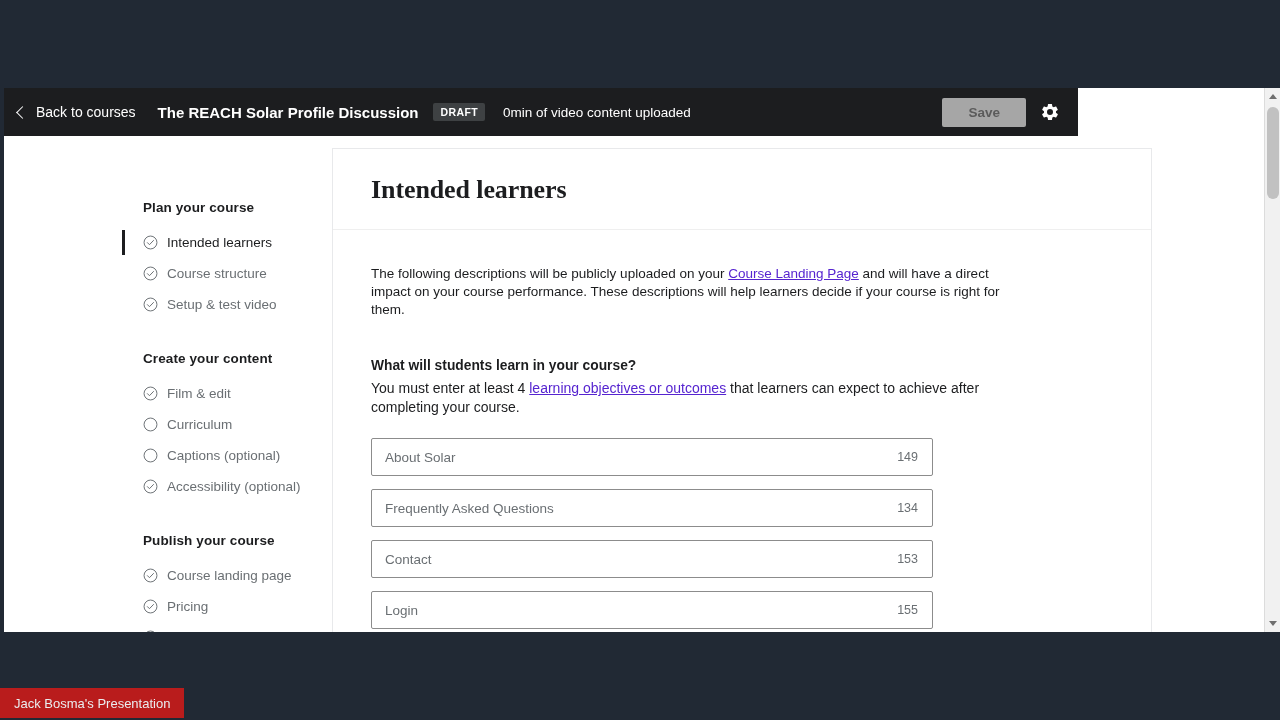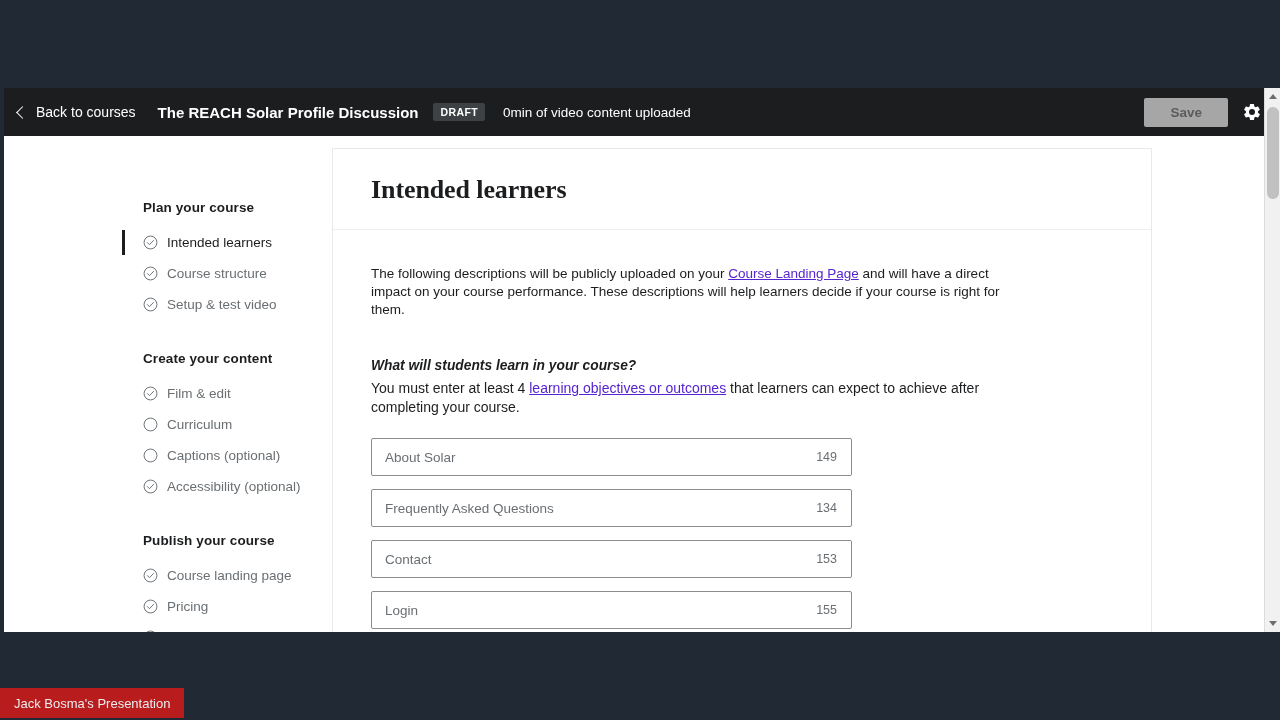--- a/index.html
+++ b/index.html
@@ -33,21 +33,21 @@
     height: 544px;
     background: #ffffff;
     overflow: hidden;
   }
 
   
   #appbar {
     position: absolute;
     left: 0;
     top: 0;
-    width: 1276px;
+    width: 1074px;
     height: 48px;
     background: #1c1d1f;
     display: flex;
     align-items: center;
     padding: 0 0 0 14px;
   }
 
   .back-link {
     display: flex;
     align-items: center;
@@ -212,36 +212,35 @@
   a.inline-link {
     color: #5624d0;
     text-decoration: underline;
   }
 
   .section-q {
     margin-top: 40px;
     font-size: 13.8px;
     font-weight: bold;
     color: #1c1d1f;
-    font-style: italic;
   }
   .section-sub {
     margin-top: 6px;
     font-size: 14px;
     line-height: 1.32;
     color: #1c1d1f;
     max-width: 630px;
   }
 
   .field-list { margin-top: 22px; }
 
   .field-row {
     display: flex;
     align-items: center;
-    width: 481px;
+    width: 562px;
     height: 38px;
     border: 1px solid #8c8c8c;
     border-radius: 2px;
     margin-bottom: 13px;
     padding: 0 14px 0 13px;
     background: #ffffff;
   }
   .field-row .fval {
     font-size: 13.5px;
     color: #6a6f73;

